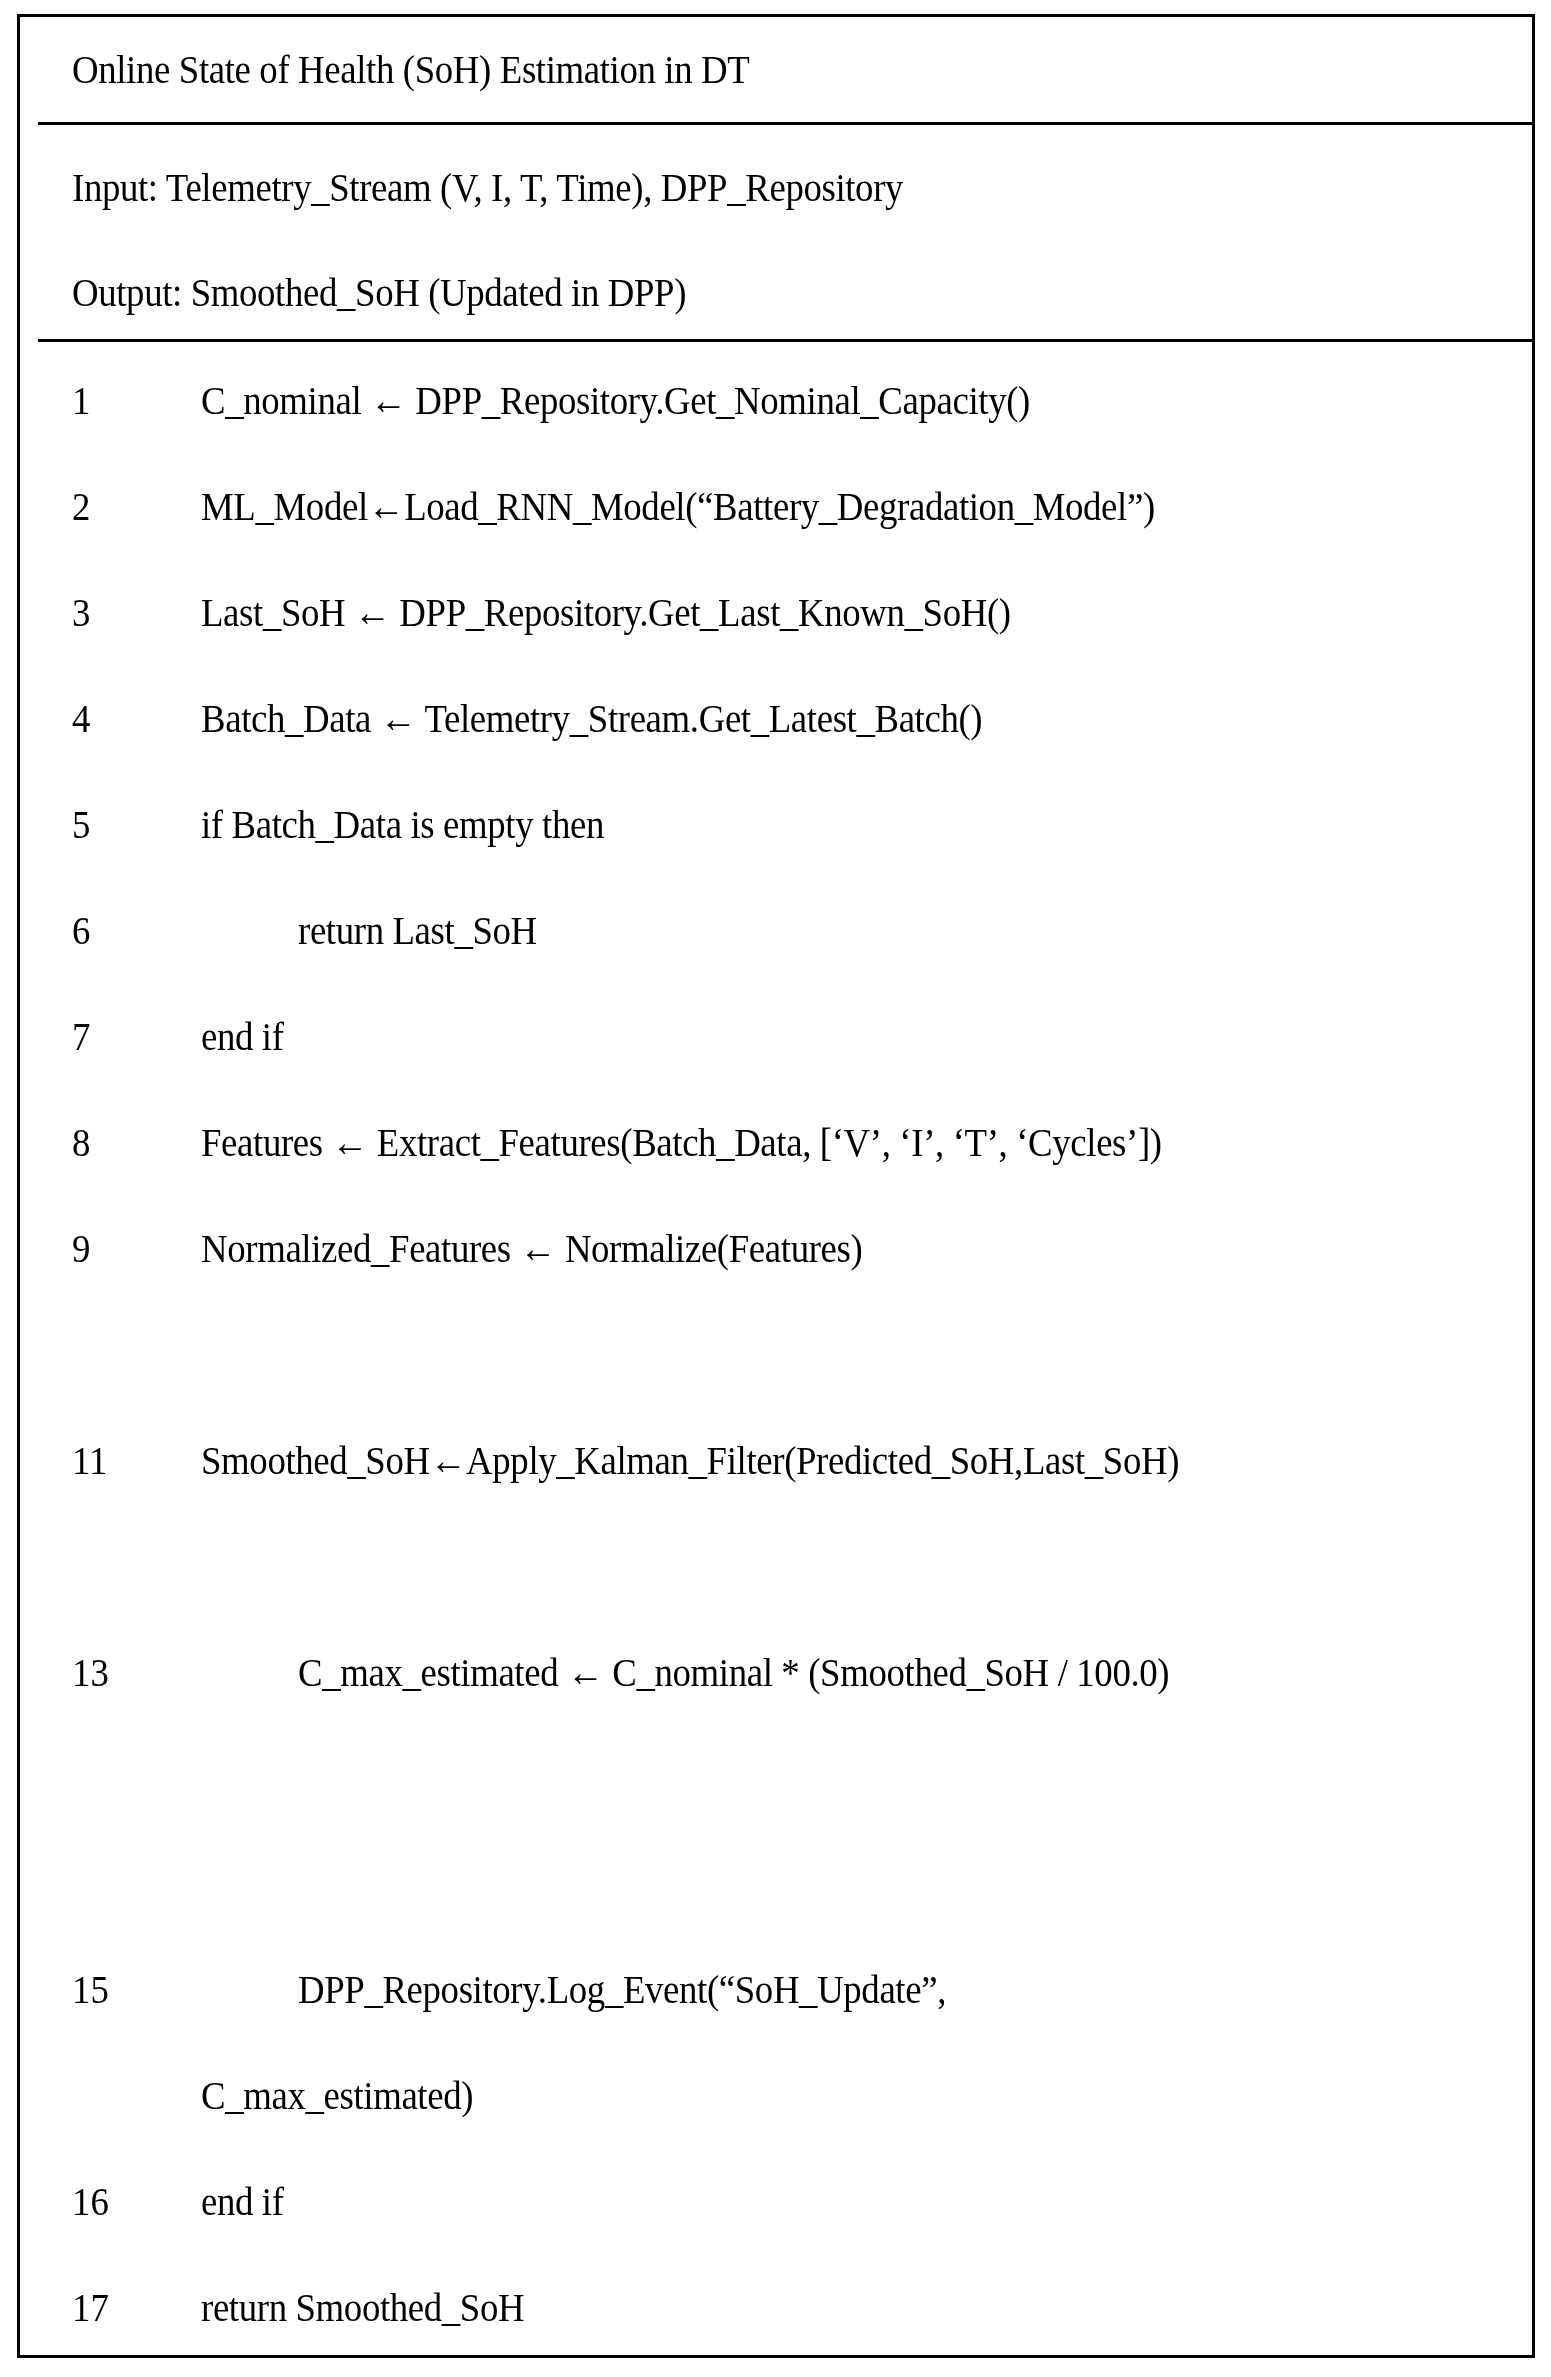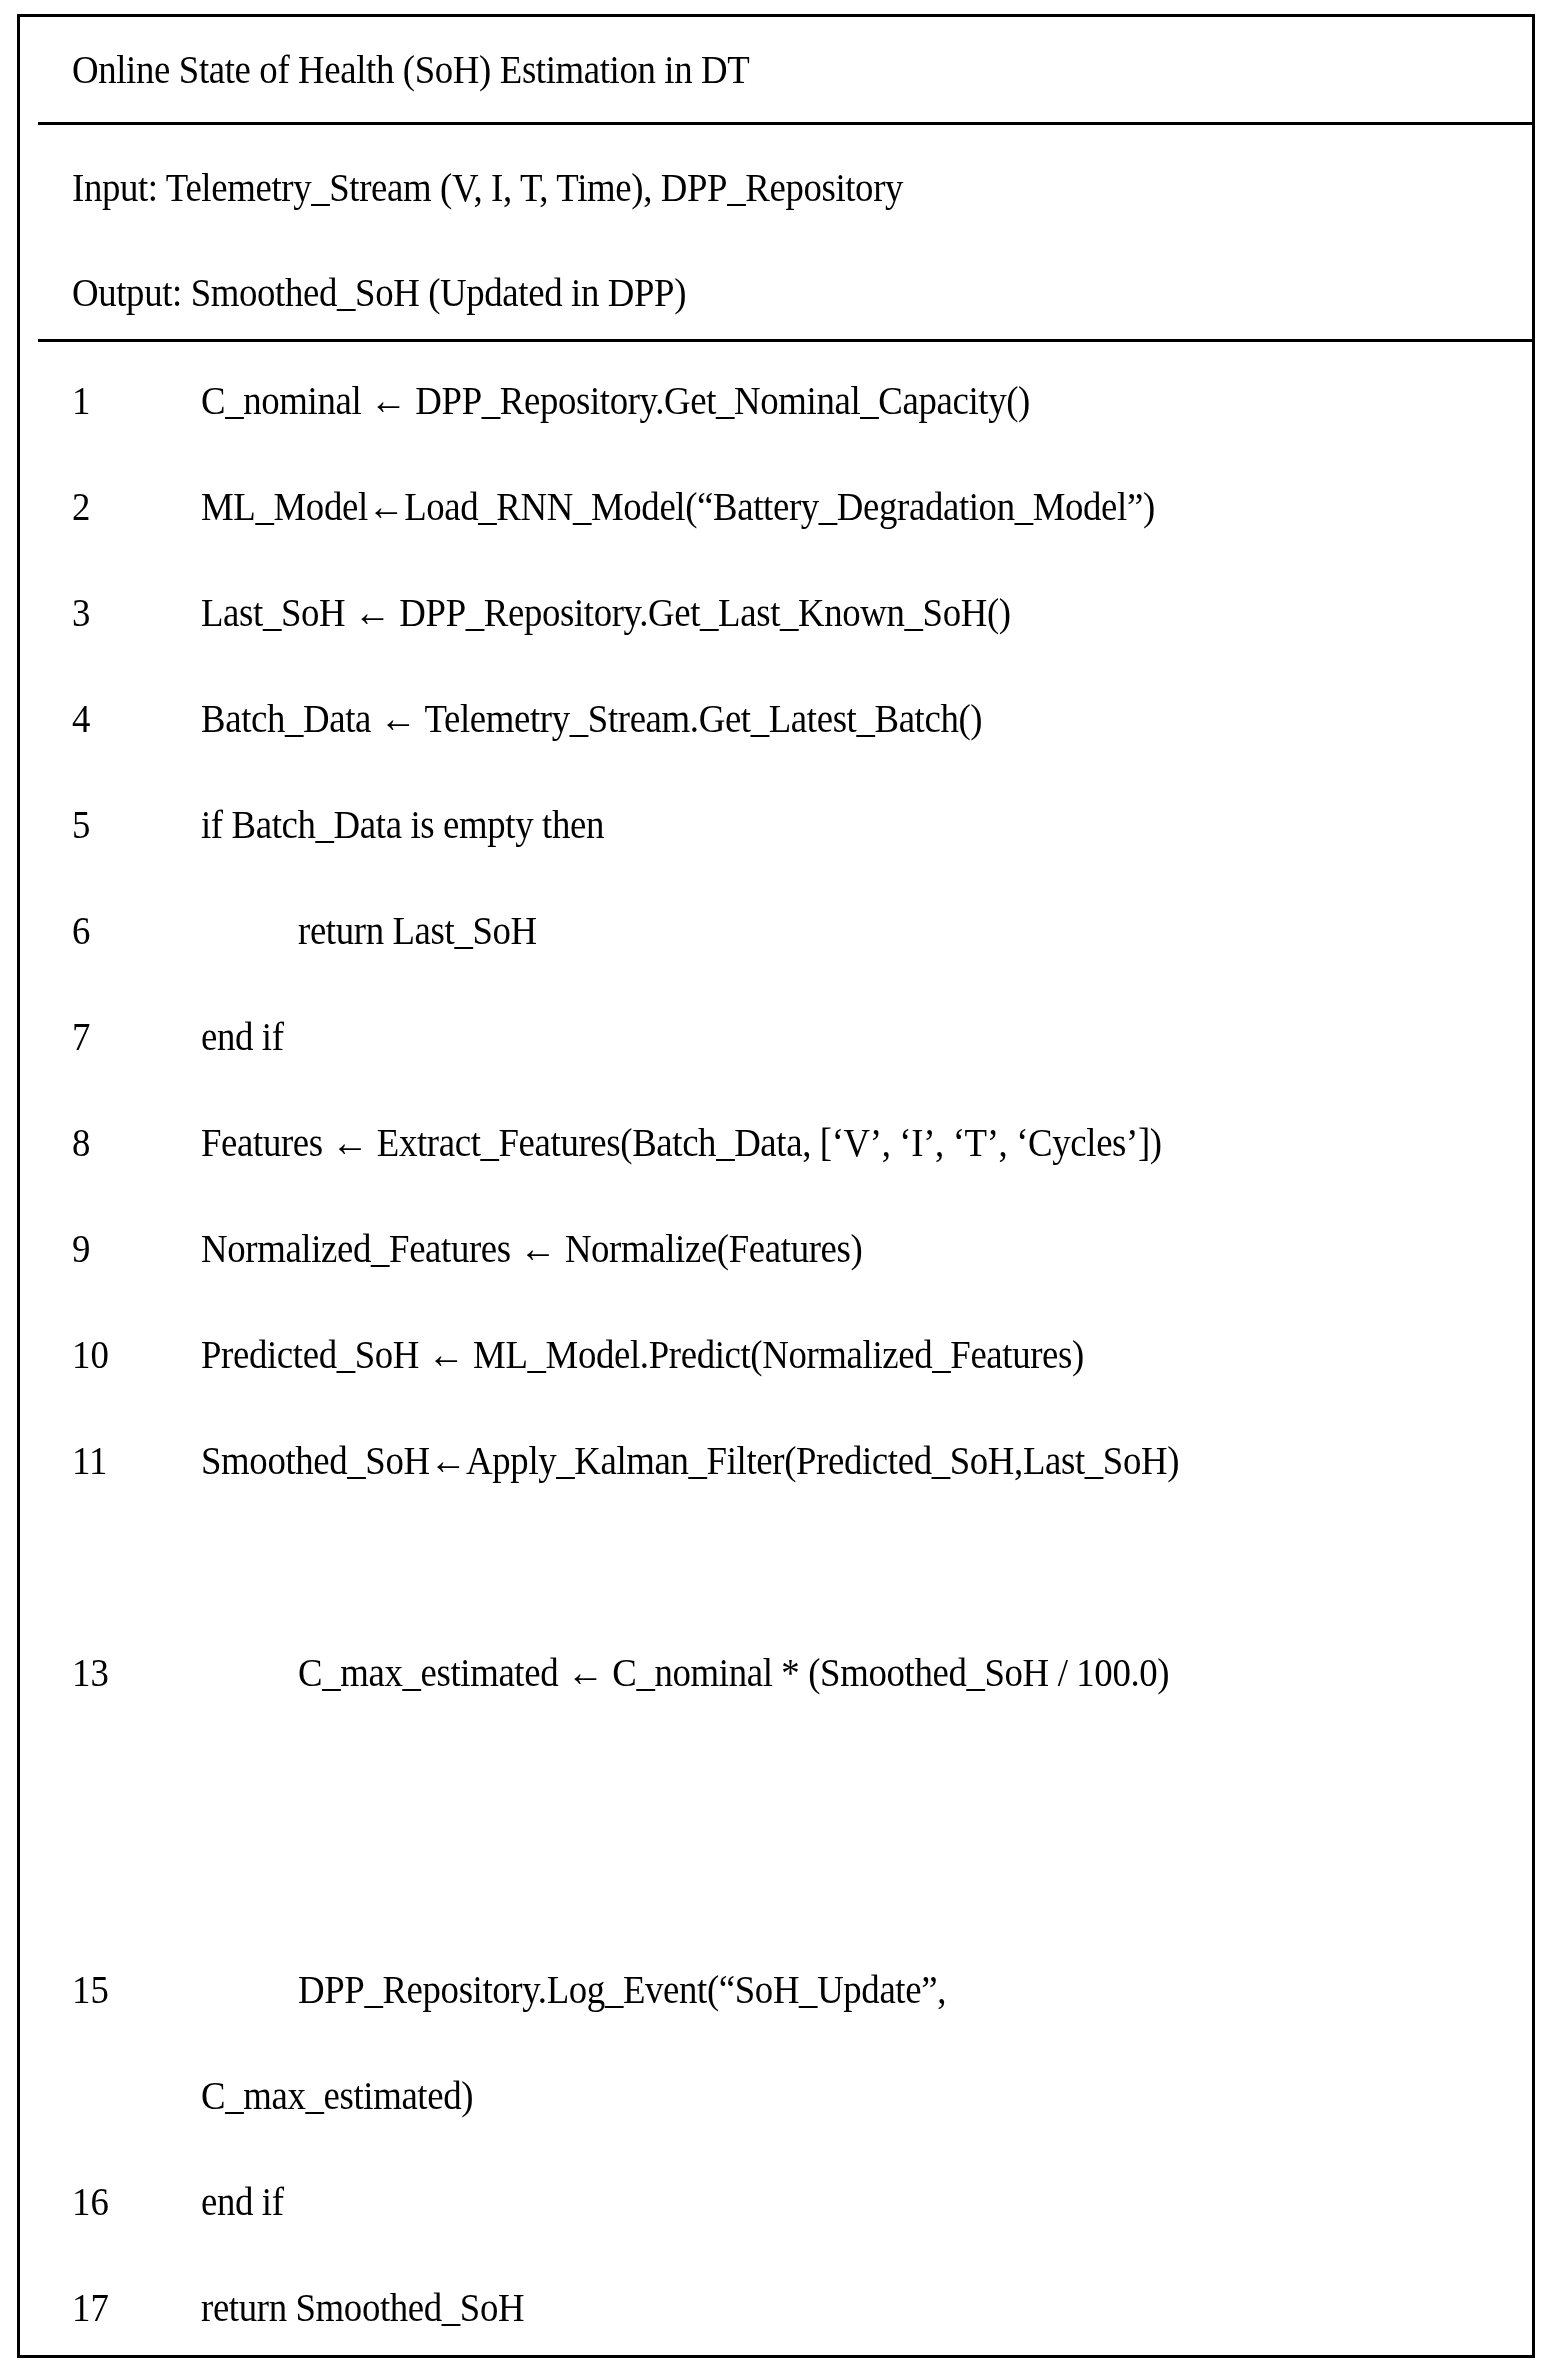--- a/index.html
+++ b/index.html
@@ -138,24 +138,20 @@
       <span class="code-text indent-0">end if</span>
     </div>
     <div class="code-row" style="top:742px">
       <span class="line-no">8</span>
       <span class="code-text indent-0">Features ← Extract_Features(Batch_Data, [‘V’, ‘I’, ‘T’, ‘Cycles’])</span>
     </div>
     <div class="code-row" style="top:848px">
       <span class="line-no">9</span>
       <span class="code-text indent-0">Normalized_Features ← Normalize(Features)</span>
     </div>
-    <div class="code-row" style="top:954px">
-      <span class="line-no">10</span>
-      <span class="code-text indent-0">Predicted_SoH ← ML_Model.Predict(Normalized_Features)</span>
-    </div>
     <div class="code-row" style="top:1060px">
       <span class="line-no">11</span>
       <span class="code-text indent-0">Smoothed_SoH←Apply_Kalman_Filter(Predicted_SoH,Last_SoH)</span>
     </div>
     <div class="code-row" style="top:1272px">
       <span class="line-no">13</span>
       <span class="code-text indent-1">C_max_estimated ← C_nominal * (Smoothed_SoH / 100.0)</span>
     </div>
     <div class="code-row" style="top:1589px">
       <span class="line-no">15</span>

